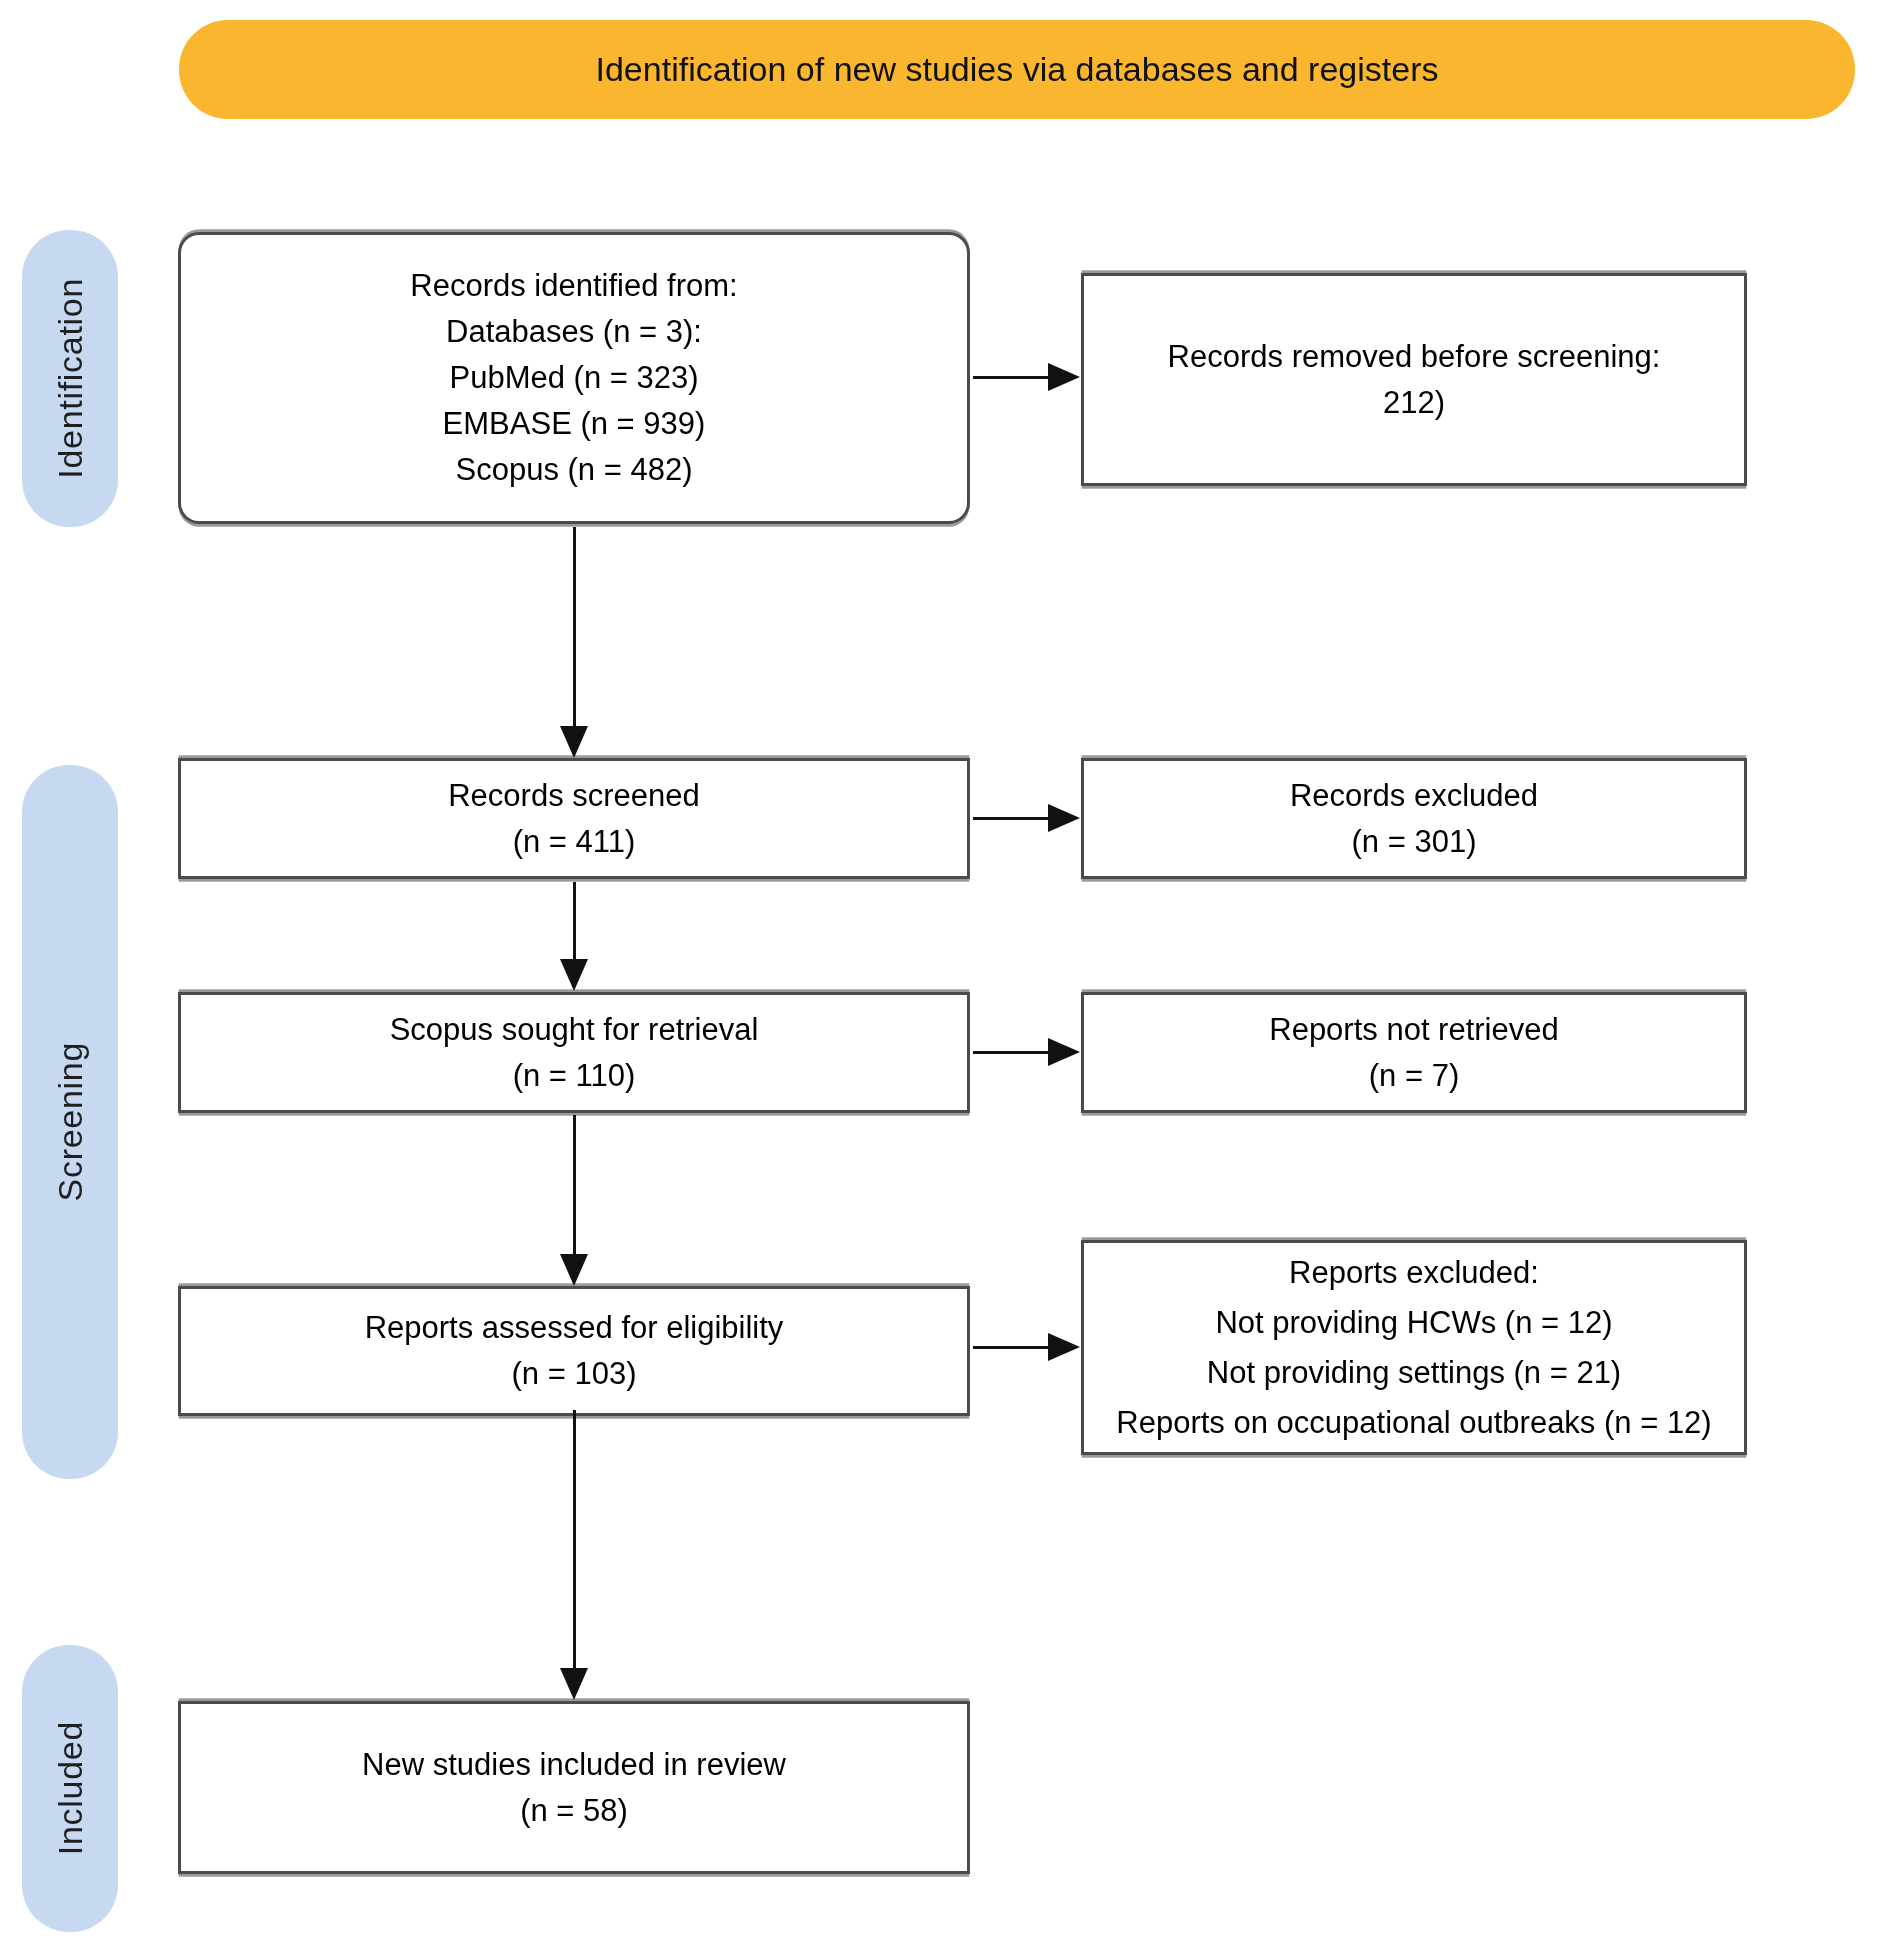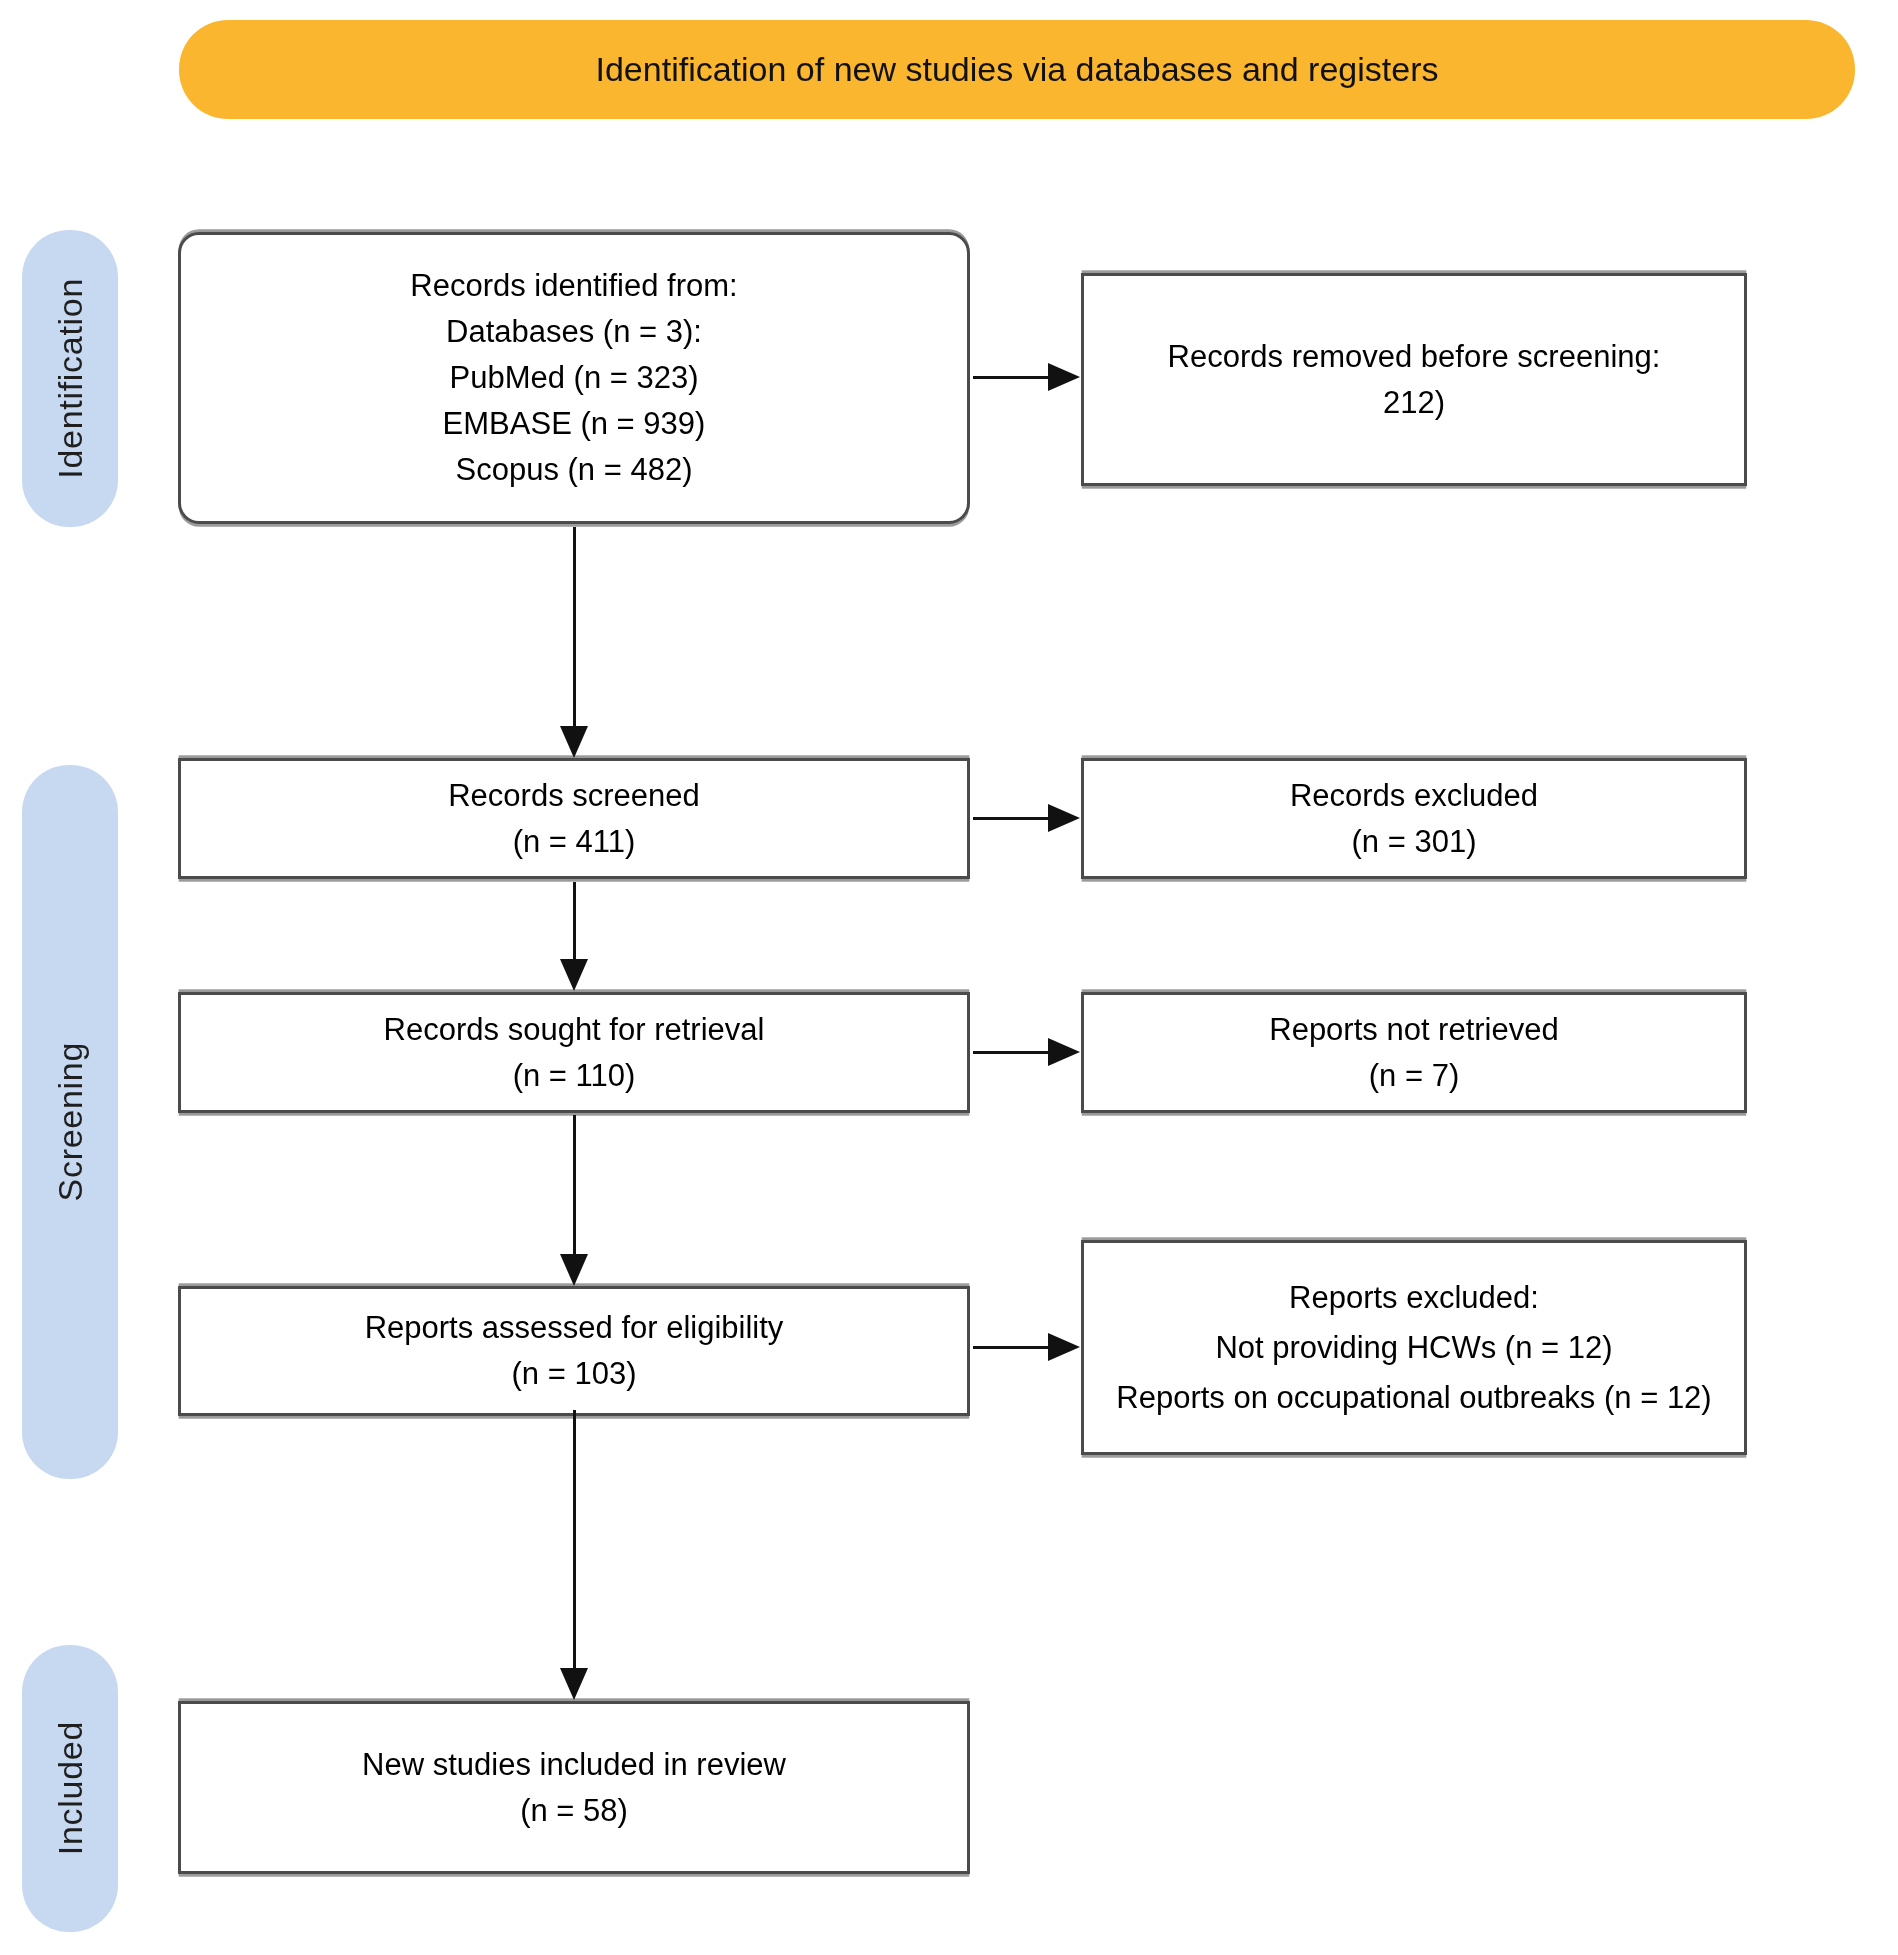--- a/index.html
+++ b/index.html
@@ -106,37 +106,38 @@
       <div>Records screened</div>
       <div>(n = 411)</div>
     </div>
 
   <div class="box col-right b-records-excluded">
       <div>Records excluded</div>
       <div>(n = 301)</div>
     </div>
 
   <div class="box col-left b-reports-sought">
-      <div>Records sought for retrieval</div>
+      <div>Scopus sought for retrieval</div>
       <div>(n = 110)</div>
     </div>
 
   <div class="box col-right b-reports-not-retrieved">
       <div>Reports not retrieved</div>
       <div>(n = 7)</div>
     </div>
 
   <div class="box col-left b-reports-assessed">
       <div>Reports assessed for eligibility</div>
       <div>(n = 103)</div>
     </div>
 
   <div class="box col-right b-reports-excluded">
       <div>Reports excluded:</div>
       <div>Not providing HCWs (n = 12)</div>
+      <div>Not providing settings (n = 21)</div>
       <div>Reports on occupational outbreaks (n = 12)</div>
     </div>
 
   <div class="box col-left b-new-studies">
       <div>New studies included in review</div>
       <div>(n = 58)</div>
     </div>
 
   <div class="vline v1"></div>
   <div class="head-down hd1"></div>

